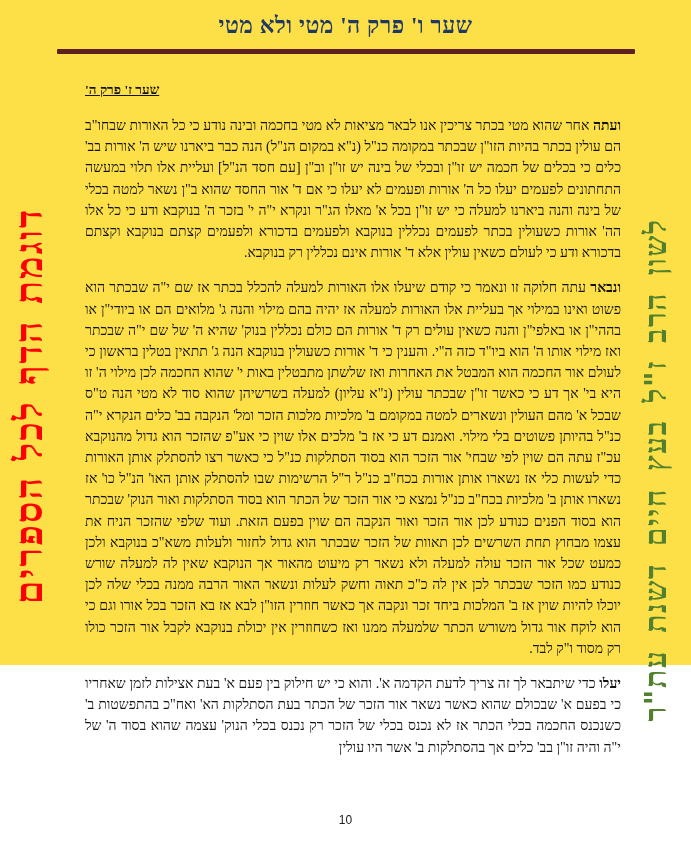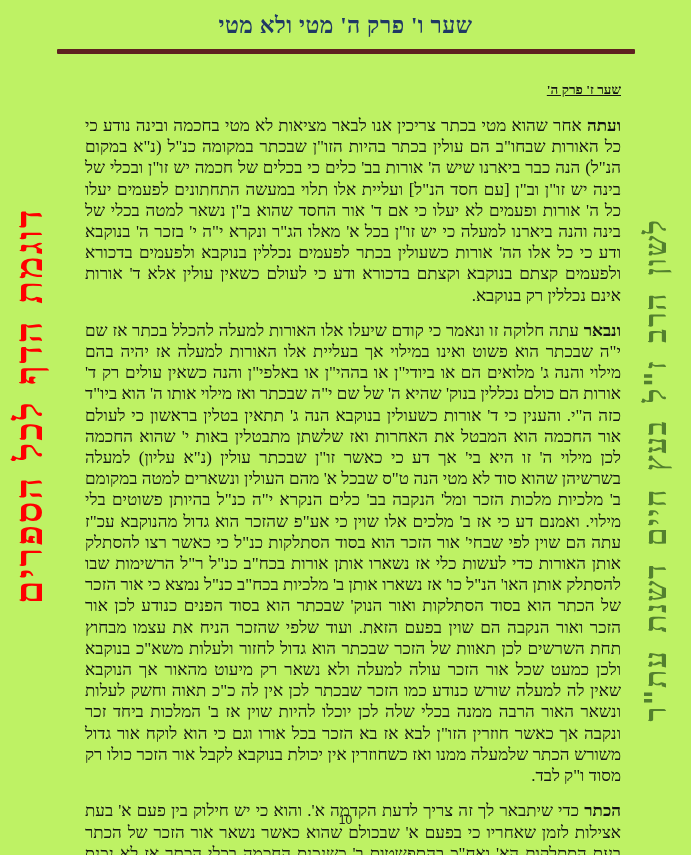--- a/index.html
+++ b/index.html
@@ -1,20 +1,20 @@
 <!DOCTYPE html>
 <html lang="he"><head>
 <meta charset="utf-8">
 <style>
   html,body{margin:0;padding:0;}
   body{
     width:691px;height:855px;background:#ffffff;position:relative;
     font-family:"Liberation Serif","DejaVu Serif",serif;overflow:hidden;
   }
-  .page{position:absolute;inset:0;width:691px;height:855px;background:#bef264;}
+  .page{position:absolute;inset:0;width:691px;height:665px;background:#fde047;}
 
   
   .page-title{
     position:absolute;top:13px;left:0;width:691px;
     text-align:center;direction:rtl;
     color:#1f3864;font-weight:bold;font-size:23px;letter-spacing:.5px;
   }
   
   .title-rule{
     position:absolute;top:49px;left:57px;width:578px;height:5px;
@@ -37,26 +37,26 @@
     word-spacing:5px;
     font-family:"DejaVu Serif","Liberation Serif",serif;
   }
 
   
   .content{
     position:absolute;left:85px;top:82px;width:536px;
     direction:rtl;color:#131313;
   }
   .section-heading{
-    text-align:right;font-size:13.5px;font-weight:bold;margin:0 0 17px 0;
+    text-align:left;font-size:13.5px;font-weight:bold;margin:0 0 17px 0;
   }
   .section-heading span{text-decoration:underline;}
   p.body-par{
     margin:0 0 14px 0;
-    font-size:17px;line-height:21.2px;text-align:justify;text-justify:inter-word;
+    font-size:14px;line-height:21.2px;text-align:justify;text-justify:inter-word;
   }
   p.body-par b.lead{font-weight:bold;}
 
   .page-number{
     position:absolute;top:813px;left:0;width:691px;
     text-align:center;font-size:12px;color:#222222;
     font-family:"Liberation Sans",sans-serif;
   }
 </style>
 </head>
@@ -75,19 +75,19 @@
   <div class="content">
 
     <div class="section-heading">
       <span>שער ז' פרק ה'</span>
     </div>
 
     <p class="body-par"><b class="lead">ועתה</b> <span>אחר שהוא מטי בכתר צריכין אנו לבאר מציאות לא מטי בחכמה ובינה נודע כי כל האורות שבחו"ב הם עולין בכתר בהיות הזו"ן שבכתר במקומה כנ"ל (נ"א במקום הנ"ל) הנה כבר ביארנו שיש ה' אורות בב' כלים כי בכלים של חכמה יש זו"ן ובכלי של בינה יש זו"ן וב"ן [עם חסד הנ"ל] ועליית אלו תלוי במעשה התחתונים לפעמים יעלו כל ה' אורות ופעמים לא יעלו כי אם ד' אור החסד שהוא ב"ן נשאר למטה בכלי של בינה והנה ביארנו למעלה כי יש זו"ן בכל א' מאלו הג"ר ונקרא י"ה י' בזכר ה' בנוקבא ודע כי כל אלו הה' אורות כשעולין בכתר לפעמים נכללין בנוקבא ולפעמים בדכורא ולפעמים קצתם בנוקבא וקצתם בדכורא ודע כי לעולם כשאין עולין אלא ד' אורות אינם נכללין רק בנוקבא.</span></p>
 
     <p class="body-par"><b class="lead">ונבאר</b> <span>עתה חלוקה זו ונאמר כי קודם שיעלו אלו האורות למעלה להכלל בכתר אז שם י"ה שבכתר הוא פשוט ואינו במילוי אך בעליית אלו האורות למעלה אז יהיה בהם מילוי והנה ג' מלואים הם או ביודי"ן או בההי"ן או באלפי"ן והנה כשאין עולים רק ד' אורות הם כולם נכללין בנוק' שהיא ה' של שם י"ה שבכתר ואז מילוי אותו ה' הוא ביו"ד כזה ה"י. והענין כי ד' אורות כשעולין בנוקבא הנה ג' תתאין בטלין בראשון כי לעולם אור החכמה הוא המבטל את האחרות ואז שלשתן מתבטלין באות י' שהוא החכמה לכן מילוי ה' זו היא בי' אך דע כי כאשר זו"ן שבכתר עולין (נ"א עליון) למעלה בשרשיהן שהוא סוד לא מטי הנה ט"ס שבכל א' מהם העולין ונשארים למטה במקומם ב' מלכיות מלכות הזכר ומל' הנקבה בב' כלים הנקרא י"ה כנ"ל בהיותן פשוטים בלי מילוי. ואמנם דע כי אז ב' מלכים אלו שוין כי אע"פ שהזכר הוא גדול מהנוקבא עכ"ז עתה הם שוין לפי שבחי' אור הזכר הוא בסוד הסתלקות כנ"ל כי כאשר רצו להסתלק אותן האורות כדי לעשות כלי אז נשארו אותן אורות בכח"ב כנ"ל ר"ל הרשימות שבו להסתלק אותן האו' הנ"ל כו' אז נשארו אותן ב' מלכיות בכח"ב כנ"ל נמצא כי אור הזכר של הכתר הוא בסוד הסתלקות ואור הנוק' שבכתר הוא בסוד הפנים כנודע לכן אור הזכר ואור הנקבה הם שוין בפעם הזאת. ועוד שלפי שהזכר הניח את עצמו מבחוץ תחת השרשים לכן תאוות של הזכר שבכתר הוא גדול לחזור ולעלות משא"כ בנוקבא ולכן כמעט שכל אור הזכר עולה למעלה ולא נשאר רק מיעוט מהאור אך הנוקבא שאין לה למעלה שורש כנודע כמו הזכר שבכתר לכן אין לה כ"כ תאוה וחשק לעלות ונשאר האור הרבה ממנה בכלי שלה לכן יוכלו להיות שוין אז ב' המלכות ביחד זכר ונקבה אך כאשר חוזרין הזו"ן לבא אז בא הזכר בכל אורו וגם כי הוא לוקח אור גדול משורש הכתר שלמעלה ממנו ואז כשחוזרין אין יכולת בנוקבא לקבל אור הזכר כולו רק מסוד ו"ק לבד.</span></p>
 
-    <p class="body-par"><b class="lead">הכתר</b> <span>כדי שיתבאר לך זה צריך לדעת הקדמה א'. והוא כי יש חילוק בין פעם א' בעת אצילות לזמן שאחריו כי בפעם א' שבכולם שהוא כאשר נשאר אור הזכר של הכתר בעת הסתלקות הא' ואח"כ בהתפשטות ב' כשנכנס החכמה בכלי הכתר אז לא נכנס בכלי של הזכר רק נכנס בכלי הנוק' עצמה שהוא בסוד ה' של י"ה והיה זו"ן בב' כלים אך בהסתלקות ב' אשר היו עולין</span></p>
+    <p class="body-par"><b class="lead">יעלו</b> <span>כדי שיתבאר לך זה צריך לדעת הקדמה א'. והוא כי יש חילוק בין פעם א' בעת אצילות לזמן שאחריו כי בפעם א' שבכולם שהוא כאשר נשאר אור הזכר של הכתר בעת הסתלקות הא' ואח"כ בהתפשטות ב' כשנכנס החכמה בכלי הכתר אז לא נכנס בכלי של הזכר רק נכנס בכלי הנוק' עצמה שהוא בסוד ה' של י"ה והיה זו"ן בב' כלים אך בהסתלקות ב' אשר היו עולין</span></p>
 
   </div>
 
   <div class="page-number">10</div>
 
 </div>
 
 </body></html>

